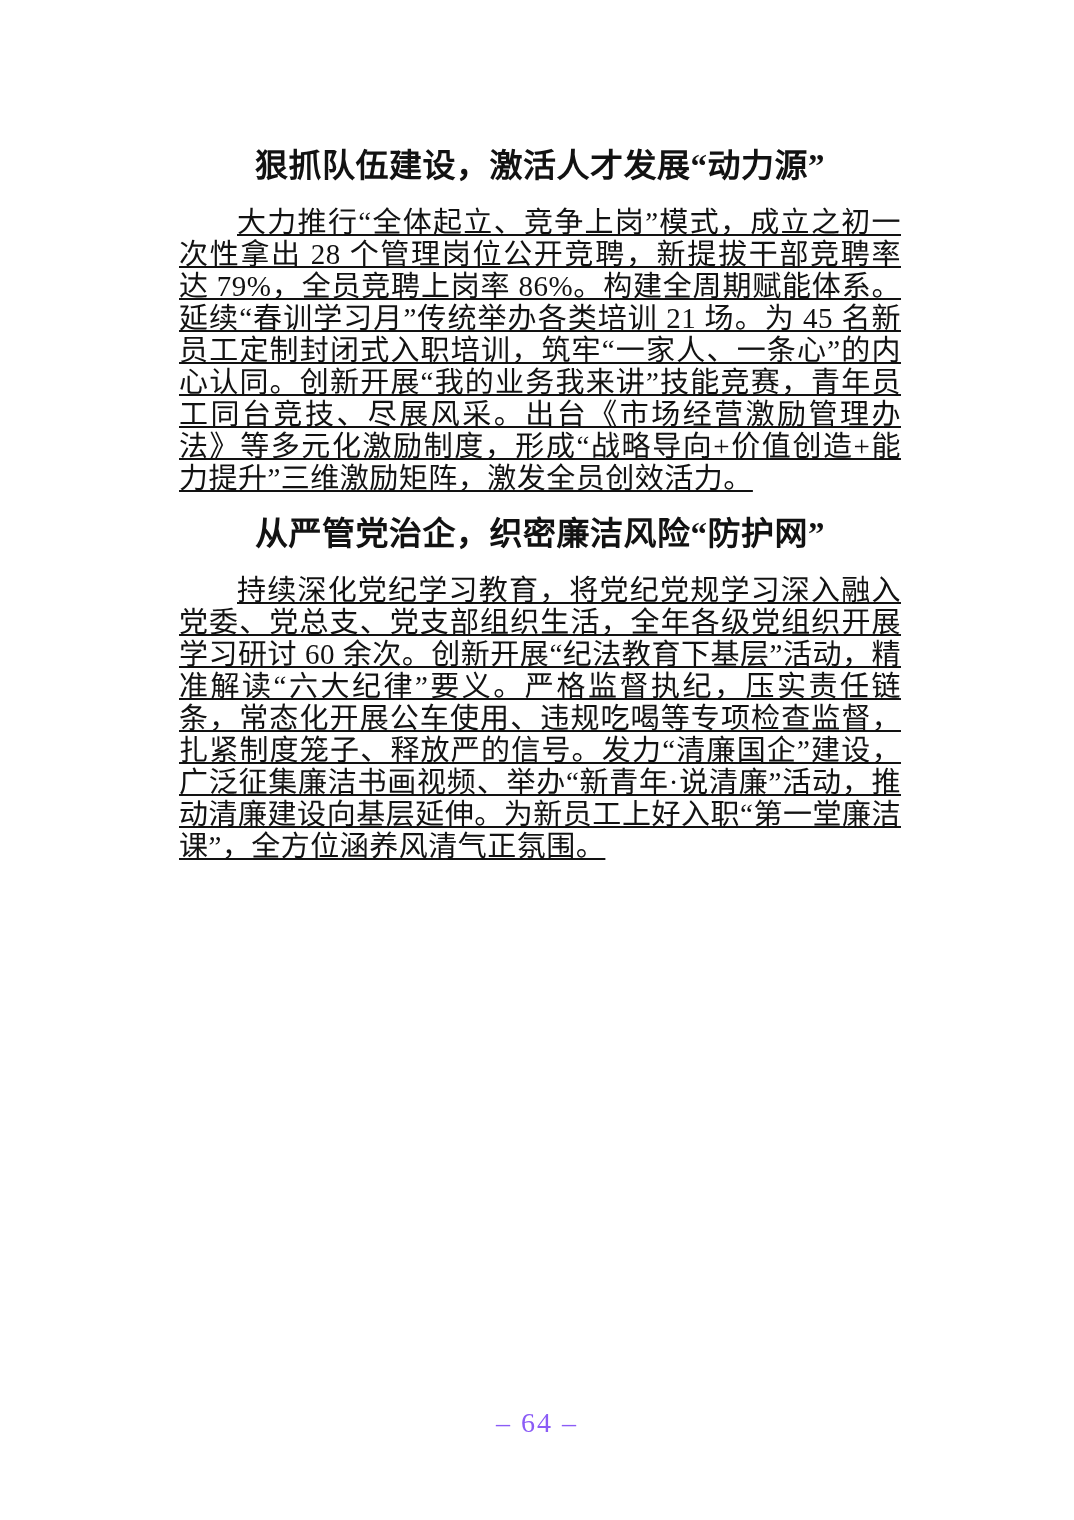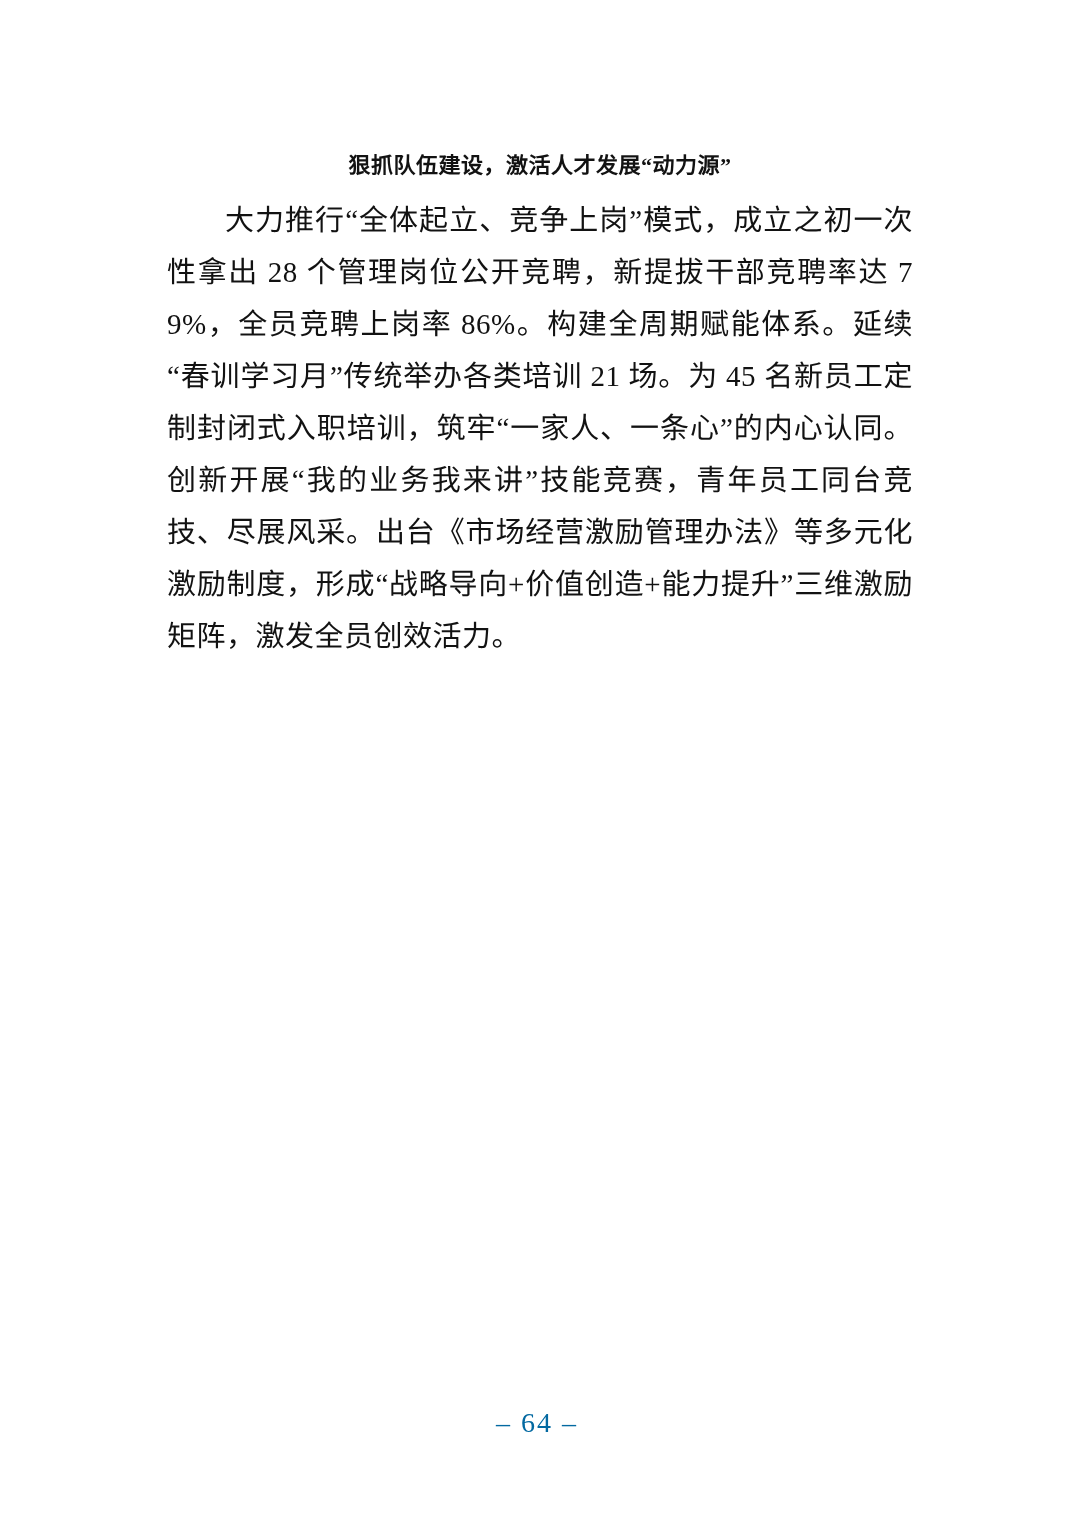--- a/index.html
+++ b/index.html
@@ -17,56 +17,59 @@
     overflow: hidden;
   }
   .content {
     position: absolute;
     left: 163px;
     top: 142px;
     width: 754px;
   }
   .heading {
     margin: 0;
-    font-size: 22px;
+    font-size: 33px;
     font-weight: 700;
     line-height: 48px;
     text-align: center;
     letter-spacing: 0.5px;
     white-space: nowrap;
   }
   .para {
-    margin: 4px;
+    margin: 16px;
     font-size: 29px;
     font-weight: 400;
-    line-height: 52px;
+    line-height: 32px;
     text-align: justify;
     text-indent: 58px;
     word-break: break-all;
     letter-spacing: 0.5px;
+    text-decoration: underline;
   }
   .footer {
     position: absolute;
     left: 0;
     top: 1408px;
     width: 100%;
     text-align: center;
     font-size: 28px;
     line-height: 30px;
-    color: #0369a1;
+    color: #8b5cf6;
     letter-spacing: 2px;
   }
 </style>
 </head>
 <body>
 
 <div class="page">
   <div class="content">
 
     <h2 class="heading">狠抓队伍建设，激活人才发展“动力源”</h2>
     <p class="para">大力推行“全体起立、竞争上岗”模式，成立之初一次性拿出 28 个管理岗位公开竞聘，新提拔干部竞聘率达 79%，全员竞聘上岗率 86%。构建全周期赋能体系。延续“春训学习月”传统举办各类培训 21 场。为 45 名新员工定制封闭式入职培训，筑牢“一家人、一条心”的内心认同。创新开展“我的业务我来讲”技能竞赛，青年员工同台竞技、尽展风采。出台《市场经营激励管理办法》等多元化激励制度，形成“战略导向+价值创造+能力提升”三维激励矩阵，激发全员创效活力。</p>
 
+    <h2 class="heading">从严管党治企，织密廉洁风险“防护网”</h2>
+    <p class="para">持续深化党纪学习教育，将党纪党规学习深入融入党委、党总支、党支部组织生活，全年各级党组织开展学习研讨 60 余次。创新开展“纪法教育下基层”活动，精准解读“六大纪律”要义。严格监督执纪，压实责任链条，常态化开展公车使用、违规吃喝等专项检查监督，扎紧制度笼子、释放严的信号。发力“清廉国企”建设，广泛征集廉洁书画视频、举办“新青年·说清廉”活动，推动清廉建设向基层延伸。为新员工上好入职“第一堂廉洁课”，全方位涵养风清气正氛围。</p>
 
 
   </div>
 
   <div class="footer">– 64 –</div>
 </div>
 
 </body></html>

